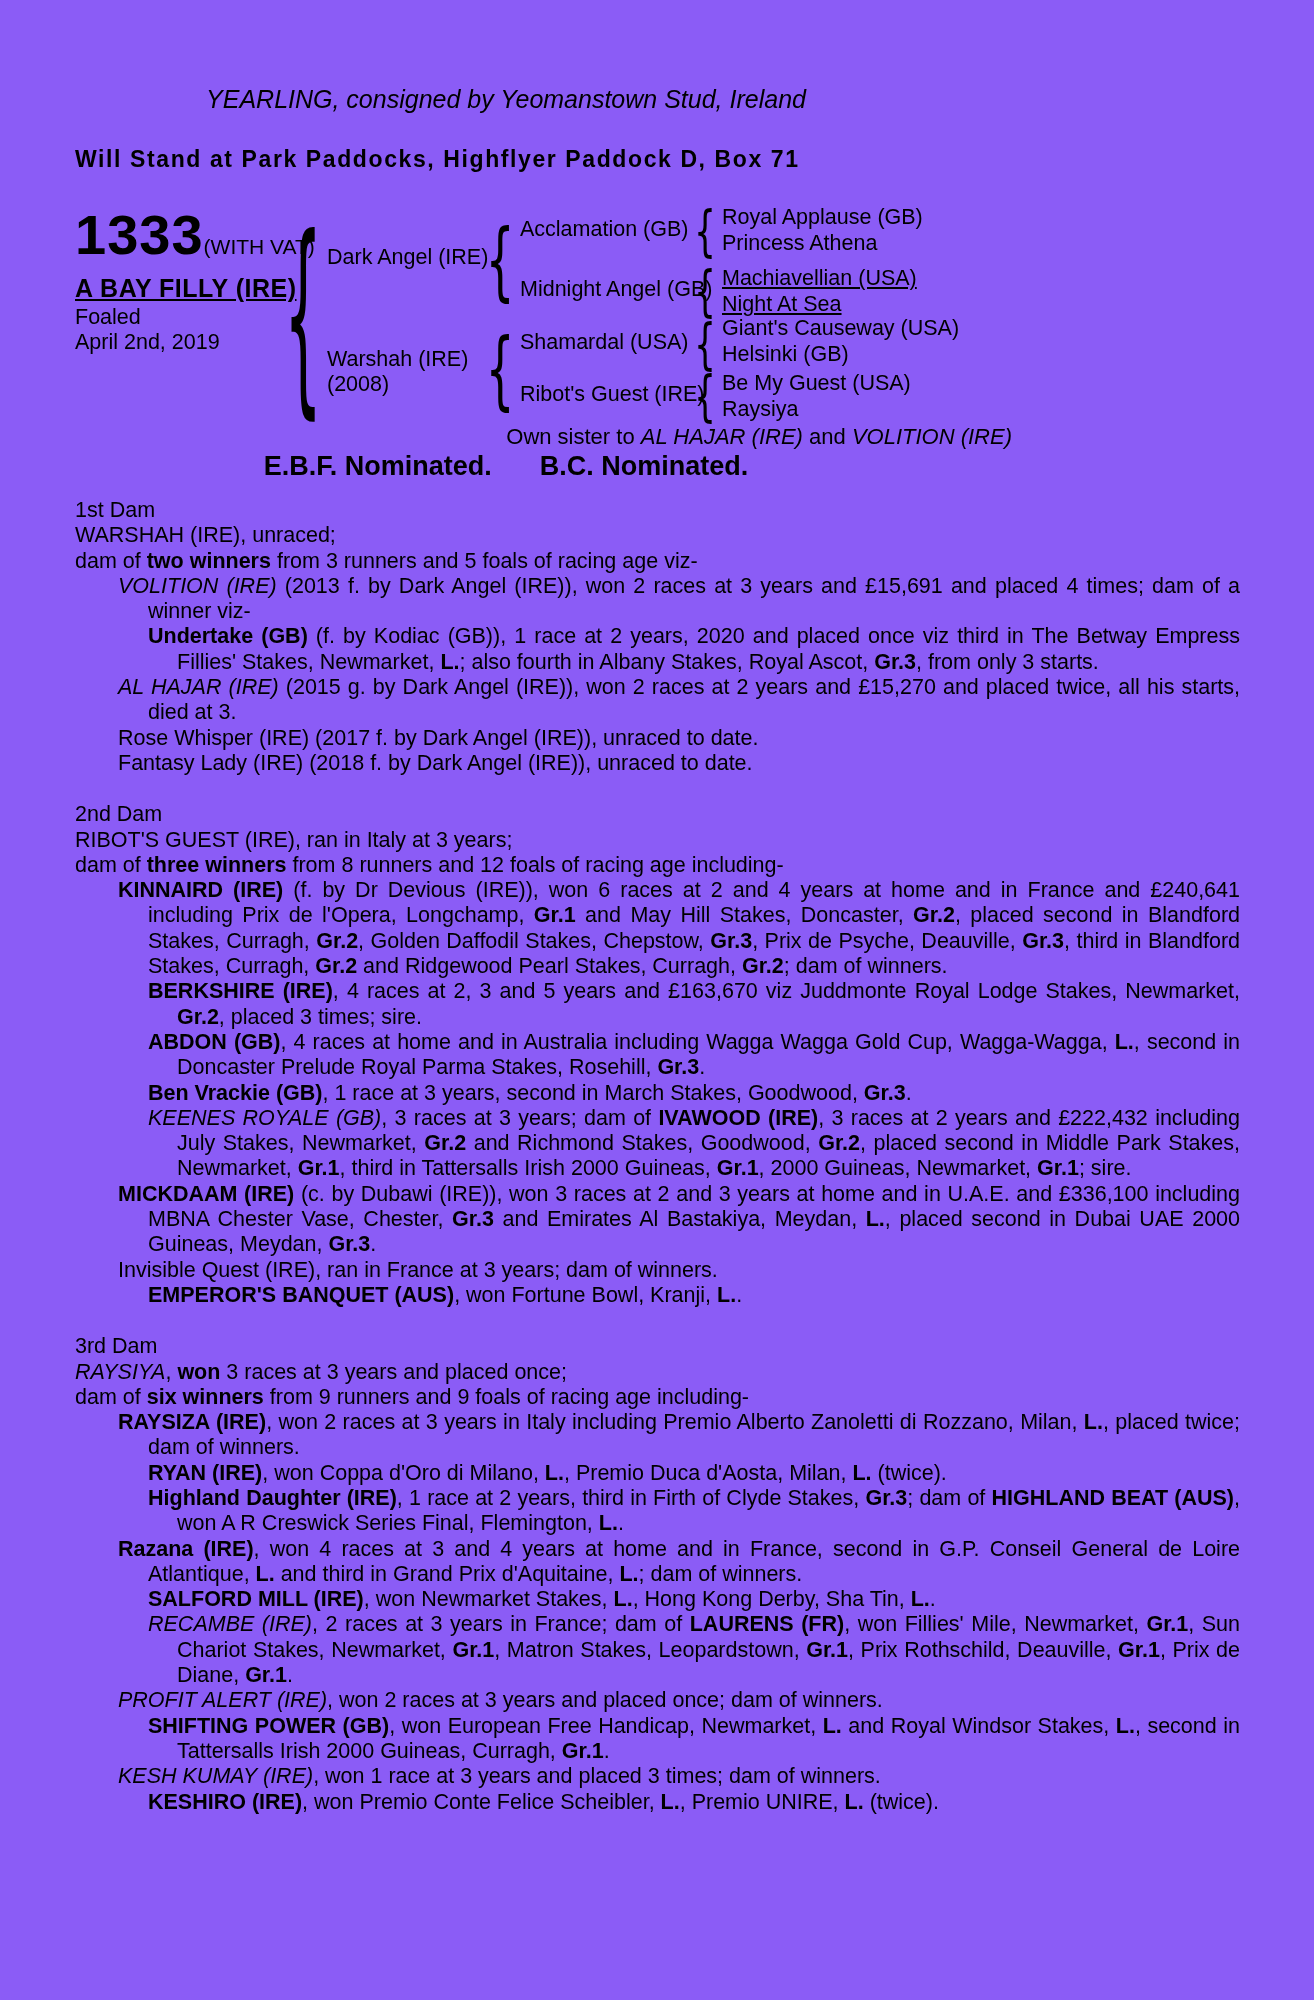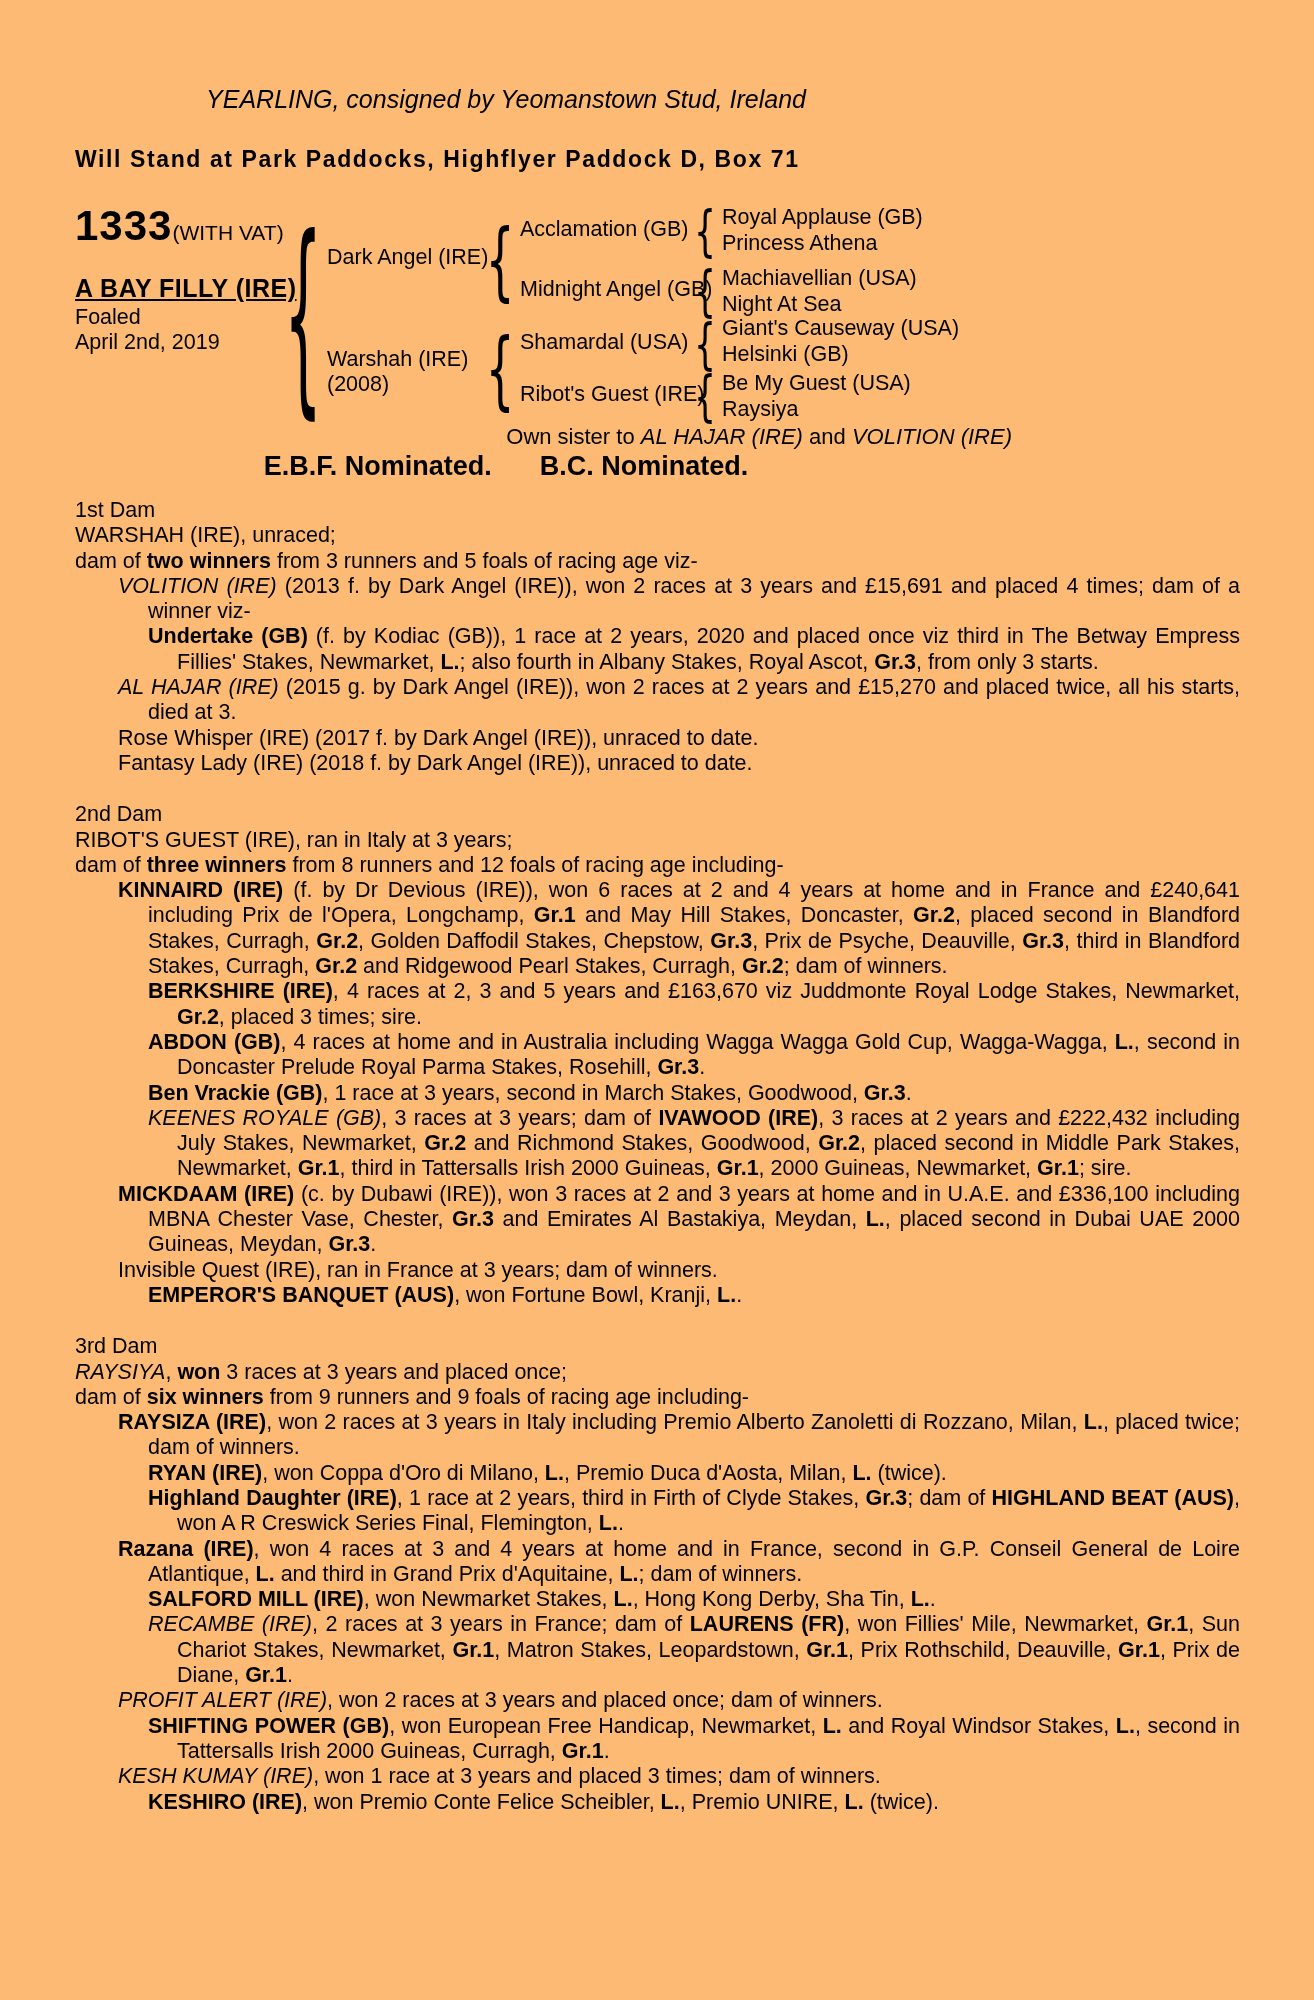--- a/index.html
+++ b/index.html
@@ -1,32 +1,32 @@
 <!DOCTYPE html>
 <html><head>
 <meta charset="utf-8">
 <style>
   html,body { margin:0; padding:0; background:#ffffff; }
   .page {
-    position:relative; width:1314px; height:2000px; background:#fdba74;
+    position:relative; width:1314px; height:2000px; background:#8b5cf6;
     font-family:"Liberation Sans", sans-serif; color:#000;
     overflow:hidden;
   }
   .title {
     position:absolute; top:85px; left:0; width:1012px;
     text-align:center; font-style:italic; font-size:25px;
   }
   .stand {
     position:absolute; top:146px; left:75px;
     font-weight:bold; font-size:23px; letter-spacing:1.6px;
   }
   
   .pedigree { position:absolute; top:200px; left:0; width:1314px; height:242px; font-size:21.5px; }
   .lotline { position:absolute; left:75px; top:2px; }
-  .lotnum { font-size:42px; font-weight:bold; letter-spacing:1px; }
+  .lotnum { font-size:56px; font-weight:bold; letter-spacing:1px; }
   .vat { font-size:21px; }
   .desc { position:absolute; left:75px; top:74px; font-size:25px; font-weight:bold; letter-spacing:0.5px;text-decoration:underline; }
   .foaled { position:absolute; left:75px; top:105px; }
   .foaldate { position:absolute; left:75px; top:130px; }
   .ped-name { position:absolute; line-height:25px; white-space:nowrap; }
   .pair { position:absolute; line-height:26px; white-space:nowrap; }
   .brace { position:absolute; line-height:1; font-weight:400; font-family:"DejaVu Sans", sans-serif; }
   .brace.main  { font-size:120px; transform:translate(-50%,-50%) scale(0.50,1.75); }
   .brace.mid   { font-size:74px;  transform:translate(-50%,-50%) scale(0.62,1.15); }
   .brace.small { font-size:48px;  transform:translate(-50%,-50%) scale(0.72,1.15); }
@@ -80,21 +80,21 @@
 
     <span class="brace small" style="left:705px; top:30px;">{</span>
     <span class="brace small" style="left:705px; top:90px;">{</span>
     <span class="brace small" style="left:705px; top:143px;">{</span>
     <span class="brace small" style="left:705px; top:195px;">{</span>
 
     <div class="pair" style="left:722px; top:4px;">
       <span>Royal Applause (GB)</span><br>
       <span>Princess Athena</span>
     </div>
-    <div class="pair" style="left:722px; top:65px;">
+    <div class="pair" style="left:722px; top:65px;text-decoration:underline;">
       <span>Machiavellian (USA)</span><br>
       <span>Night At Sea</span>
     </div>
     <div class="pair" style="left:722px; top:115px;">
       <span>Giant's Causeway (USA)</span><br>
       <span>Helsinki (GB)</span>
     </div>
     <div class="pair" style="left:722px; top:170px;">
       <span>Be My Guest (USA)</span><br>
       <span>Raysiya</span>

